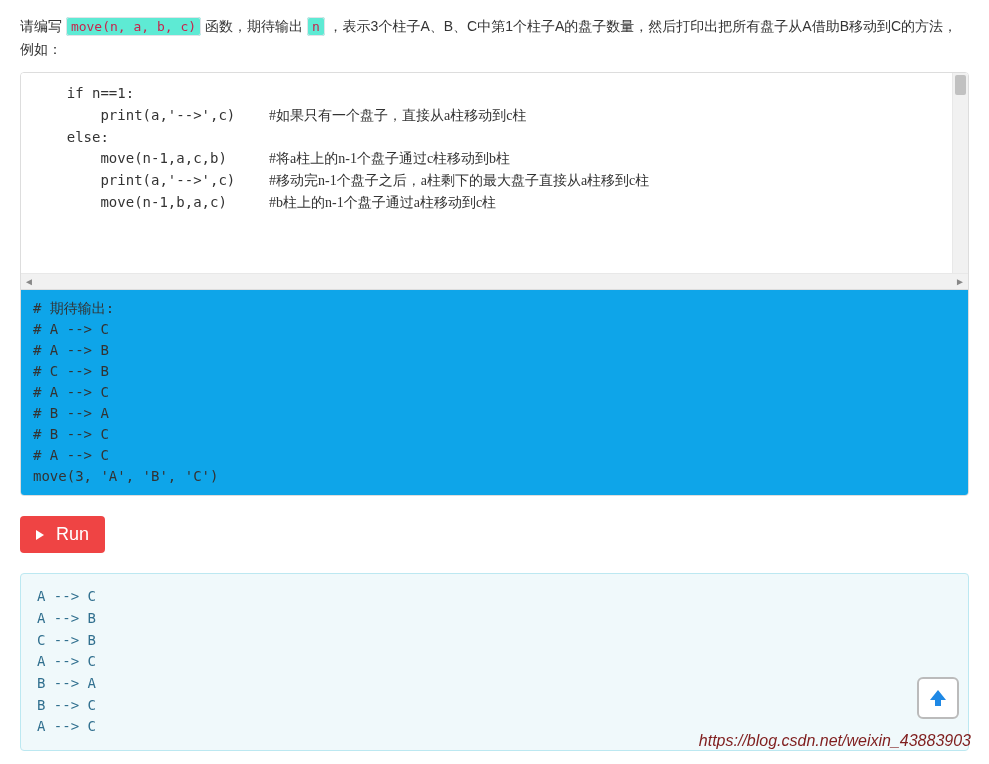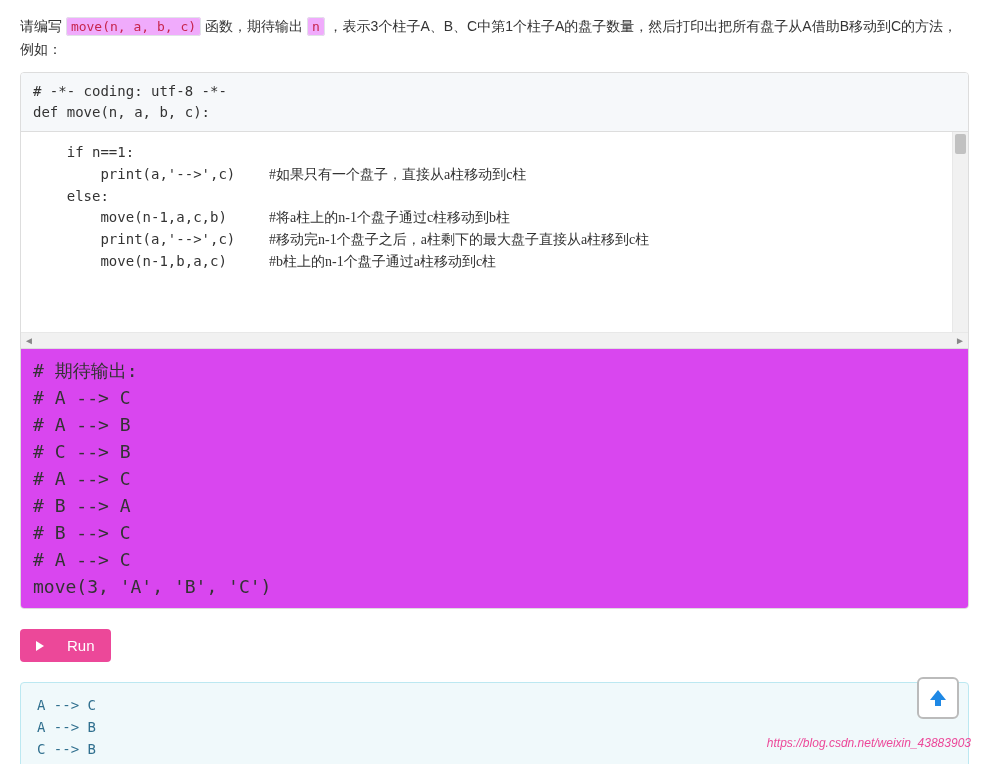--- a/index.html
+++ b/index.html
@@ -19,21 +19,21 @@
       margin-bottom: 12px;
       line-height: 1.6;
       color: #333;
     }
     .code-inline {
       border: 1px solid #e1e4e8;
       border-radius: 3px;
       padding: 1px 4px;
       font-family: Consolas, Monaco, monospace;
       font-size: 13px;
-      background: #f0abfc;
+      background: #5eead4;
       color: #c7254e;
     }
     .code-container {
       border: 1px solid #ddd;
       border-radius: 4px;
       margin-bottom: 20px;
       overflow: hidden;
     }
     .code-header {
       background: #f6f8fa;
@@ -99,40 +99,40 @@
     .scroll-arrow {
       width: 12px;
       height: 12px;
       display: flex;
       align-items: center;
       justify-content: center;
       color: #888;
       font-size: 10px;
     }
     .code-footer {
-      background: #d946ef;
+      background: #0ea5e9;
       padding: 8px 12px;
       font-family: Consolas, Monaco, monospace;
-      font-size: 18px;
+      font-size: 14px;
       color: #333;
       line-height: 1.5;
       white-space: pre;
       border-top: 1px solid #ddd;
     }
     .run-button {
-      background: #ec4899;
+      background: #ef4444;
       color: #fff;
       border: none;
       border-radius: 4px;
       padding: 8px 16px;
-      font-size: 15px;
+      font-size: 18px;
       cursor: pointer;
       display: inline-flex;
       align-items: center;
-      gap: 23px;
+      gap: 12px;
       margin-bottom: 20px;
     }
     .play-icon {
       display: inline-block;
       width: 0;
       height: 0;
       border-left: 8px solid #fff;
       border-top: 5px solid transparent;
       border-bottom: 5px solid transparent;
     }
@@ -162,38 +162,36 @@
       justify-content: center;
     }
     .scroll-top-button svg {
       width: 24px;
       height: 24px;
     }
     .watermark {
       position: fixed;
       right: 18px;
       bottom: 14px;
-      color: #ec4899;
-      font-size: 12px;
+      color: #7f1d1d;
+      font-size: 16px;
       font-style: italic;
       pointer-events: none;
     }
   </style>
 </head>
 <body>
 
 
 
 <div class="instruction">
   <span>请编写 </span><span class="code-inline">move(n, a, b, c)</span><span> 函数，期待输出 </span><span class="code-inline">n</span><span> ，表示3个柱子A、B、C中第1个柱子A的盘子数量，然后打印出把所有盘子从A借助B移动到C的方法，例如：</span>
 </div>
 
 <div class="code-container">
-  <div class="code-header"># -*- coding: utf-8 -*-
-def move(n, a, b, c):</div>
   <div class="editor-wrapper">
     <div class="editor-area" id="editor-area"><div class="editor-line"><span class="code-part">    if n==1:</span></div><div class="editor-line"><span class="code-part">        print(a,'--&gt;',c)    </span><span class="comment-part">#如果只有一个盘子，直接从a柱移动到c柱</span></div><div class="editor-line"><span class="code-part">    else:</span></div><div class="editor-line"><span class="code-part">        move(n-1,a,c,b)     </span><span class="comment-part">#将a柱上的n-1个盘子通过c柱移动到b柱</span></div><div class="editor-line"><span class="code-part">        print(a,'--&gt;',c)    </span><span class="comment-part">#移动完n-1个盘子之后，a柱剩下的最大盘子直接从a柱移到c柱</span></div><div class="editor-line"><span class="code-part">        move(n-1,b,a,c)     </span><span class="comment-part">#b柱上的n-1个盘子通过a柱移动到c柱</span></div></div>
     <div class="scrollbar-vertical">
       <div class="scrollbar-vertical-thumb"></div>
     </div>
   </div>
   <div class="scrollbar-horizontal">
     <span class="scroll-arrow">◄</span>
     <span class="scroll-arrow">►</span>
   </div>

